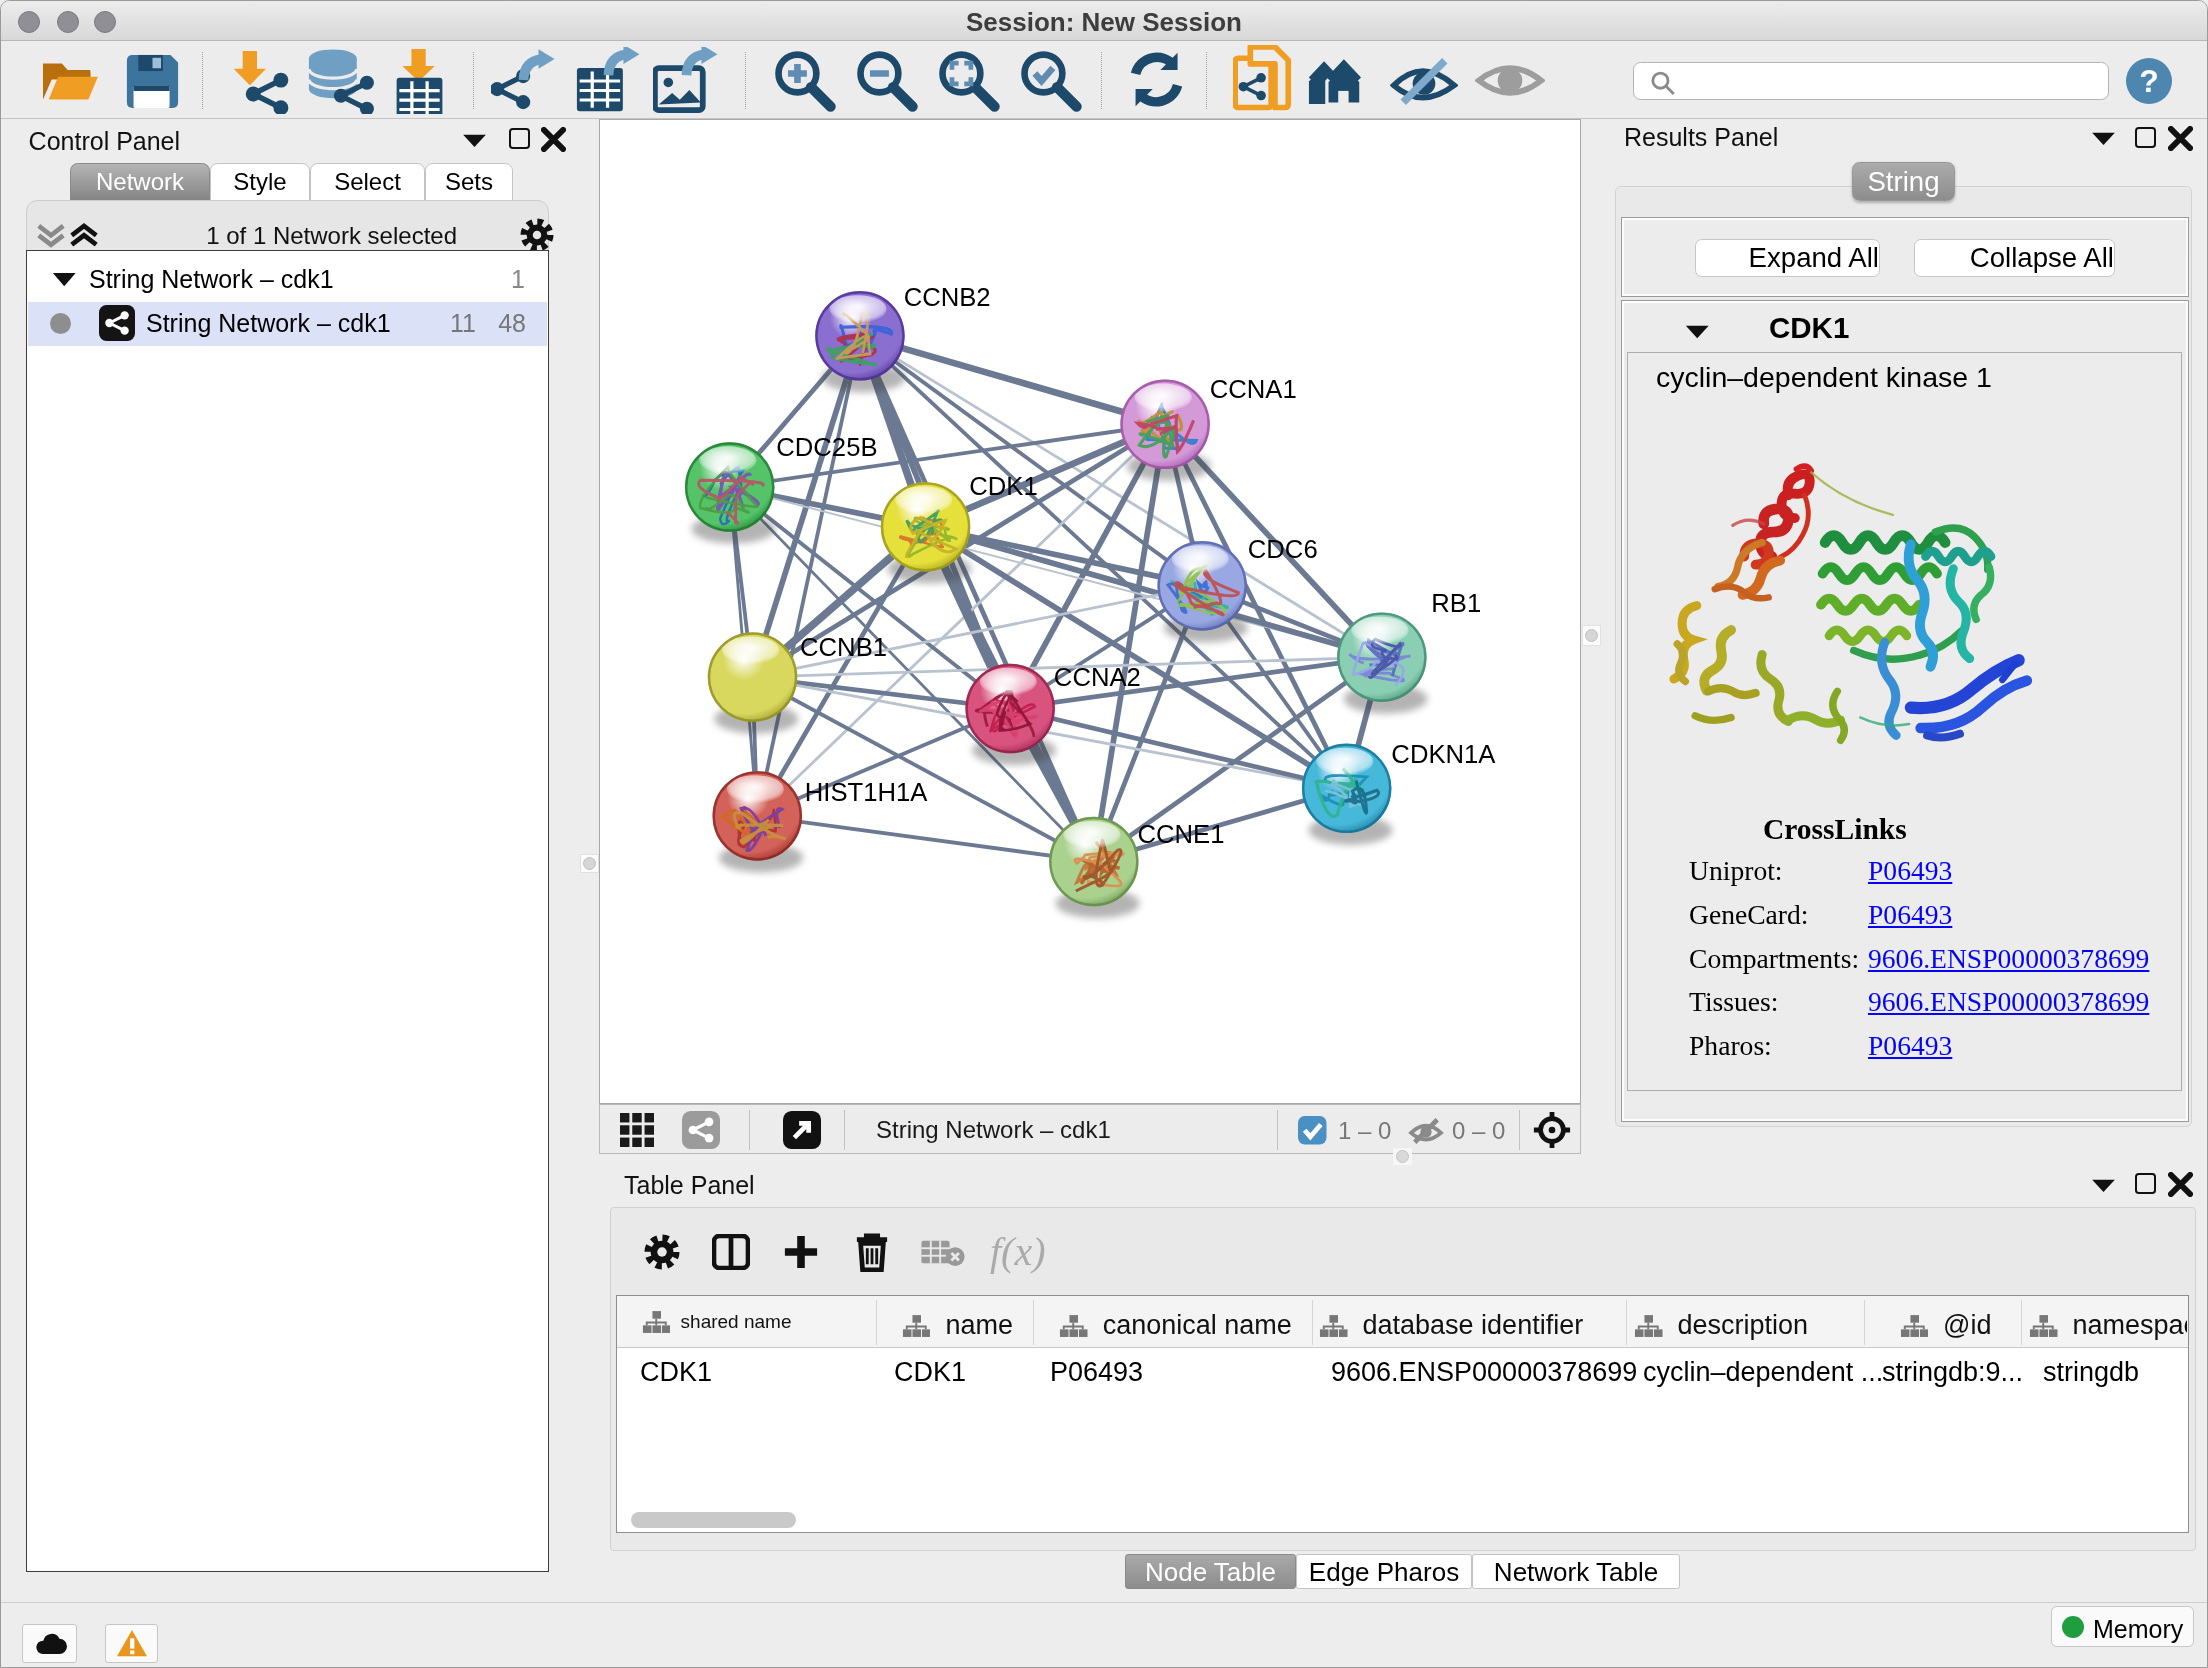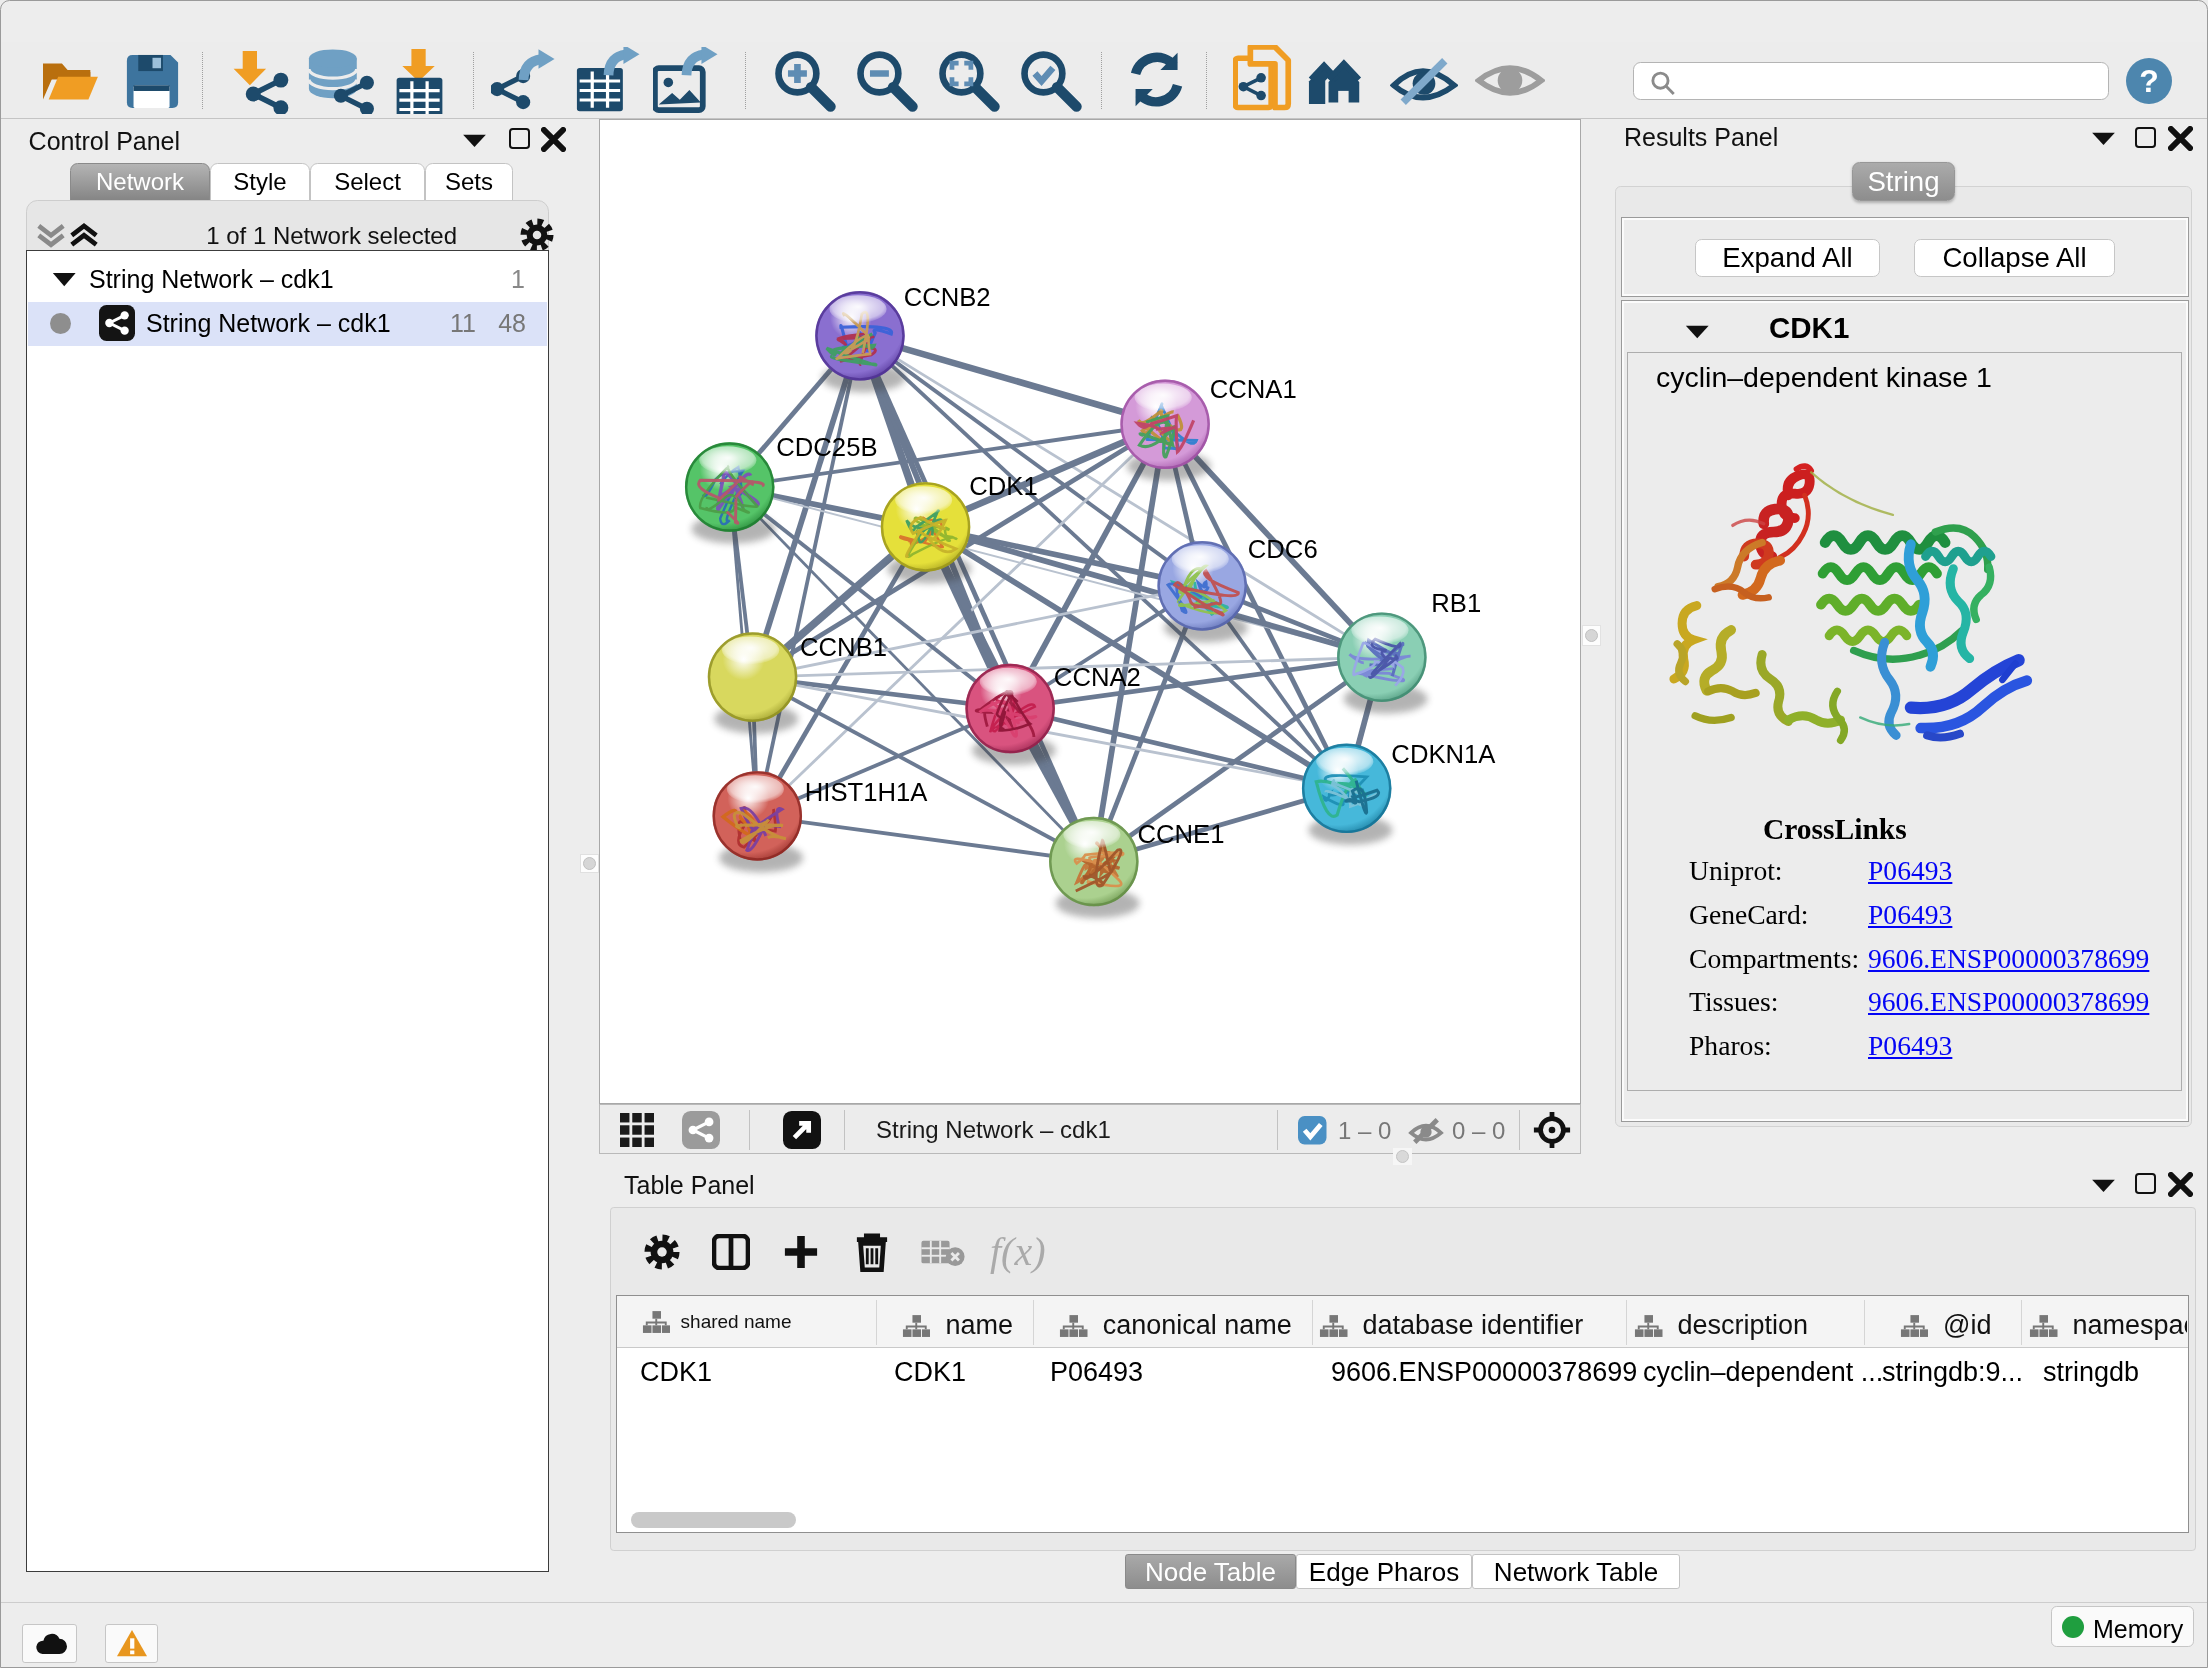--- a/index.html
+++ b/index.html
@@ -12,27 +12,33 @@
  background:#8f8f95;border:1px solid #79797f}
 .title{position:absolute;top:5.7px;left:0;width:100%;text-align:center;
  font-size:26px;color:#3d3d3d;font-weight:bold;letter-spacing:0px}
 .toolbar{position:absolute;left:0;top:41px;width:100%;height:77px;background:#ececec;border-bottom:1px solid #c4c4c4}
 .tsep{position:absolute;top:9.5px;height:57px;width:0;border-left:1.9px dotted #9f9f9f}
 .panel-title{font-size:25px;color:#111}
 .tab{position:absolute;height:38px;background:#fff;border:1px solid #c3c3c3;
  font-size:24px;color:#000;text-align:center;border-radius:7.6px 7.6px 0 0;line-height:36px}
 .tab.sel{background:linear-gradient(#b4b4b4,#858585);color:#fff;border-color:#8a8a8a}
 .btn{position:absolute;background:#fff;border:1.4px solid #c6c6c6;border-radius:6.7px;
- text-align:center;font-size:27.6px;color:#000}
+ text-align:right;font-size:27.6px;color:#000}
 a.lnk{color:#0405f5;text-decoration:underline}
 .serif{font-family:"Liberation Serif",serif}
 .hiericon{display:inline-block;width:28.5px;height:25px;vertical-align:middle}
 
 </style></head><body>
 <div class="win">
+<div class="titlebar">
+<div class="tl" style="left:17px"></div>
+      <div class="tl" style="left:56px"></div>
+      <div class="tl" style="left:93px"></div>
+<div class="title">Session: New Session</div>
+    </div>
 <div class="toolbar">
       <svg class="abs" style="left:38px;top:12.4px" width="61" height="53" viewBox="0 0 64 56">
         <path d="M4 10 h20 l6 7 h24 v10 h-50 z" fill="#b96f0e"></path>
         <path d="M4 48 V12 h20 l6 7 h24 v6 h-40 z" fill="#b96f0e"></path>
         <path d="M10 48 l10-24 h42 l-10 24 z" fill="#f09d23"></path>
       </svg>
       <svg class="abs" style="left:124px;top:10.5px" width="55" height="57" viewBox="0 0 58 60">
         <path d="M2 8 q0-6 6-6 h40 l8 8 v42 q0 6-6 6 h-42 q-6 0-6-6 z" fill="#3d749e"></path>
         <rect x="14" y="2" width="26" height="17" fill="#1d4a6b"></rect>
         <rect x="29" y="5" width="9" height="11" fill="#9cc0da"></rect>

